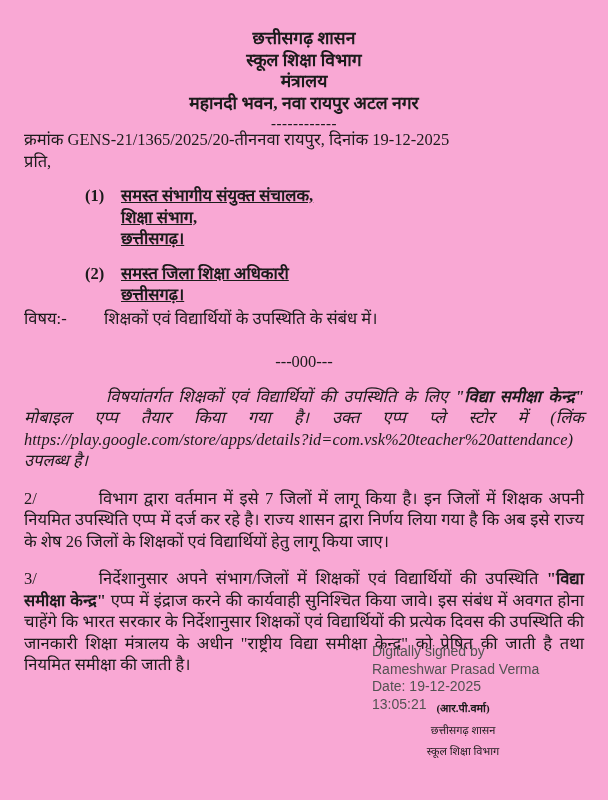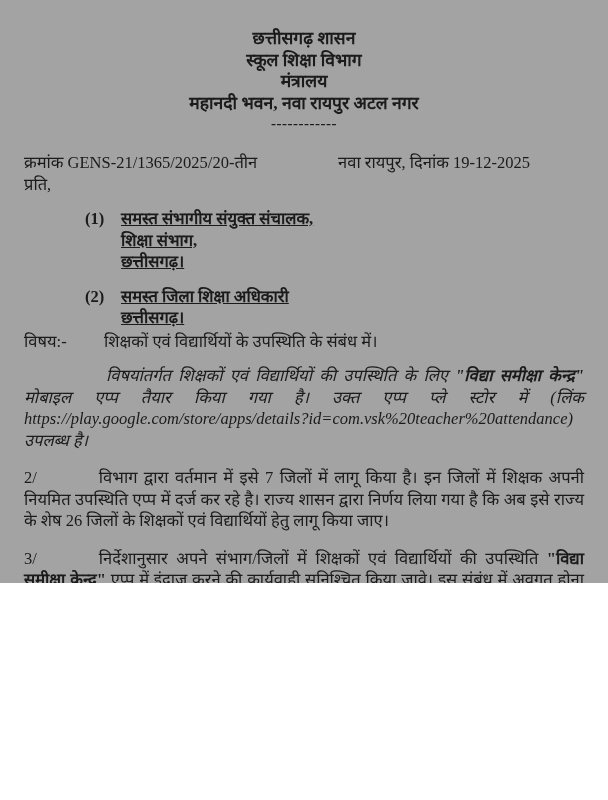--- a/index.html
+++ b/index.html
@@ -1,26 +1,26 @@
 <!DOCTYPE html>
 <html lang="hi"><head>
 <meta charset="utf-8">
 <style>
   html,body { margin:0; padding:0; background:#ffffff; }
   .page {
-    position:relative; width:608px; height:583px; background:#a3a3a3;
+    position:relative; width:608px; height:800px; background:#f9a8d4;
     font-family:"Liberation Serif","DejaVu Serif",serif;
     color:#1b1b1b; overflow:hidden;
   }
   .content { padding:28px 24px 0 24px; }
 
   .header { text-align:center; font-weight:700; font-size:17.5px; line-height:21.5px; }
   .divider { font-weight:700; font-size:15px; line-height:12px; margin-top:3px; letter-spacing:0.5px; }
 
-  .ref-row { display:flex; justify-content:space-between; margin-top:23px;
+  .ref-row { display:flex; justify-content:flex-start; 
              font-size:16.5px; line-height:21.5px; padding-right:54px; }
 
   .addr-label { font-size:16.5px; line-height:21.5px; }
   .addr-item  { display:flex; margin-left:61px; margin-top:13px;
                 font-size:16.5px; line-height:21.5px; font-weight:700; }
   .addr-index { width:36px; flex:0 0 36px; }
   .addr-lines { display:block; }
   .addr-line  { display:block;text-decoration:underline; }
 
   .subject-row { display:flex; margin-top:2px; font-size:16.5px; line-height:21.5px; }
@@ -83,20 +83,21 @@
         <span class="addr-line">समस्त जिला शिक्षा अधिकारी</span>
         <span class="addr-line">छत्तीसगढ़।</span>
       </span>
     </div>
 
     <div class="subject-row">
       <span class="subject-label">विषय:-</span>
       <span>शिक्षकों एवं विद्यार्थियों के उपस्थिति के संबंध में।</span>
     </div>
 
+    <div class="separator">---000---</div>
 
     <p class="para para1"><span>विषयांतर्गत शिक्षकों एवं विद्यार्थियों की उपस्थिति के लिए </span><span class="bold">"विद्या समीक्षा केन्द्र"</span><span> मोबाइल एप्प तैयार किया गया है। उक्त एप्प प्ले स्टोर में (लिंक </span><span class="url">https://play.google.com/store/apps/details?id=com.vsk%20teacher%20attendance)</span><span> उपलब्ध है।</span></p>
 
     <p class="para para2"><span>2/</span><span class="pnum-gap"></span><span>विभाग द्वारा वर्तमान में इसे 7 जिलों में लागू किया है। इन जिलों में शिक्षक अपनी नियमित उपस्थिति एप्प में दर्ज कर रहे है। राज्य शासन द्वारा निर्णय लिया गया है कि अब इसे राज्य के शेष 26 जिलों के शिक्षकों एवं विद्यार्थियों हेतु लागू किया जाए।</span></p>
 
     <p class="para para3"><span>3/</span><span class="pnum-gap"></span><span>निर्देशानुसार अपने संभाग/जिलों में शिक्षकों एवं विद्यार्थियों की उपस्थिति </span><span class="bold">"विद्या समीक्षा केन्द्र"</span><span> एप्प में इंद्राज करने की कार्यवाही सुनिश्चित किया जावे। इस संबंध में अवगत होना चाहेंगे कि भारत सरकार के निर्देशानुसार शिक्षकों एवं विद्यार्थियों की प्रत्येक दिवस की उपस्थिति की जानकारी शिक्षा मंत्रालय के अधीन "राष्ट्रीय विद्या समीक्षा केन्द्र" को प्रेषित की जाती है तथा नियमित समीक्षा की जाती है।</span></p>
 
   </div>
 
   <div class="digital">

